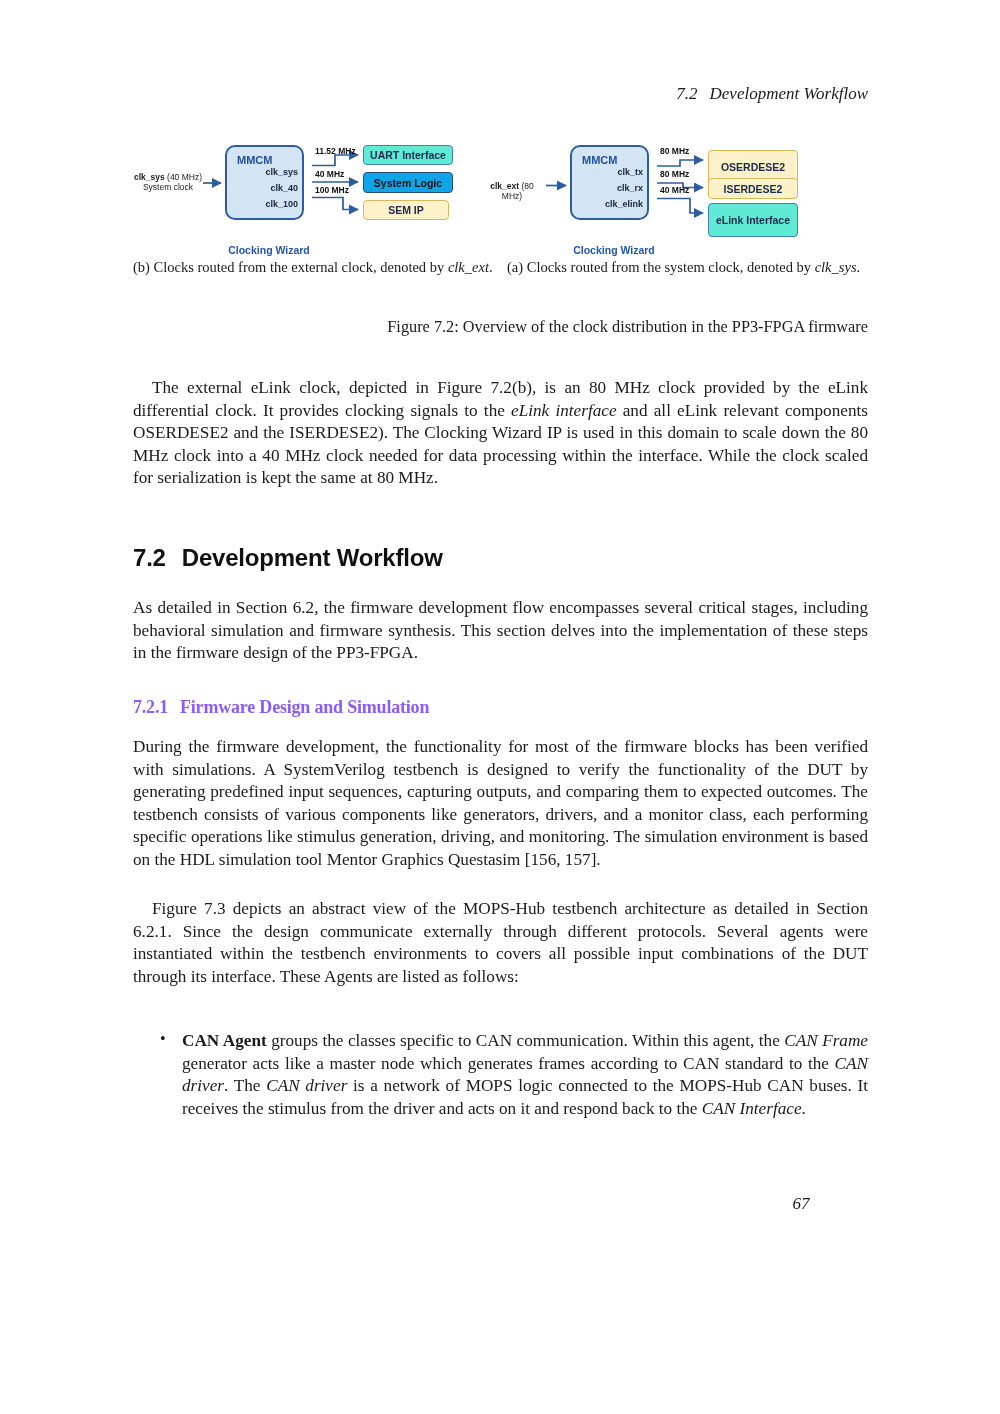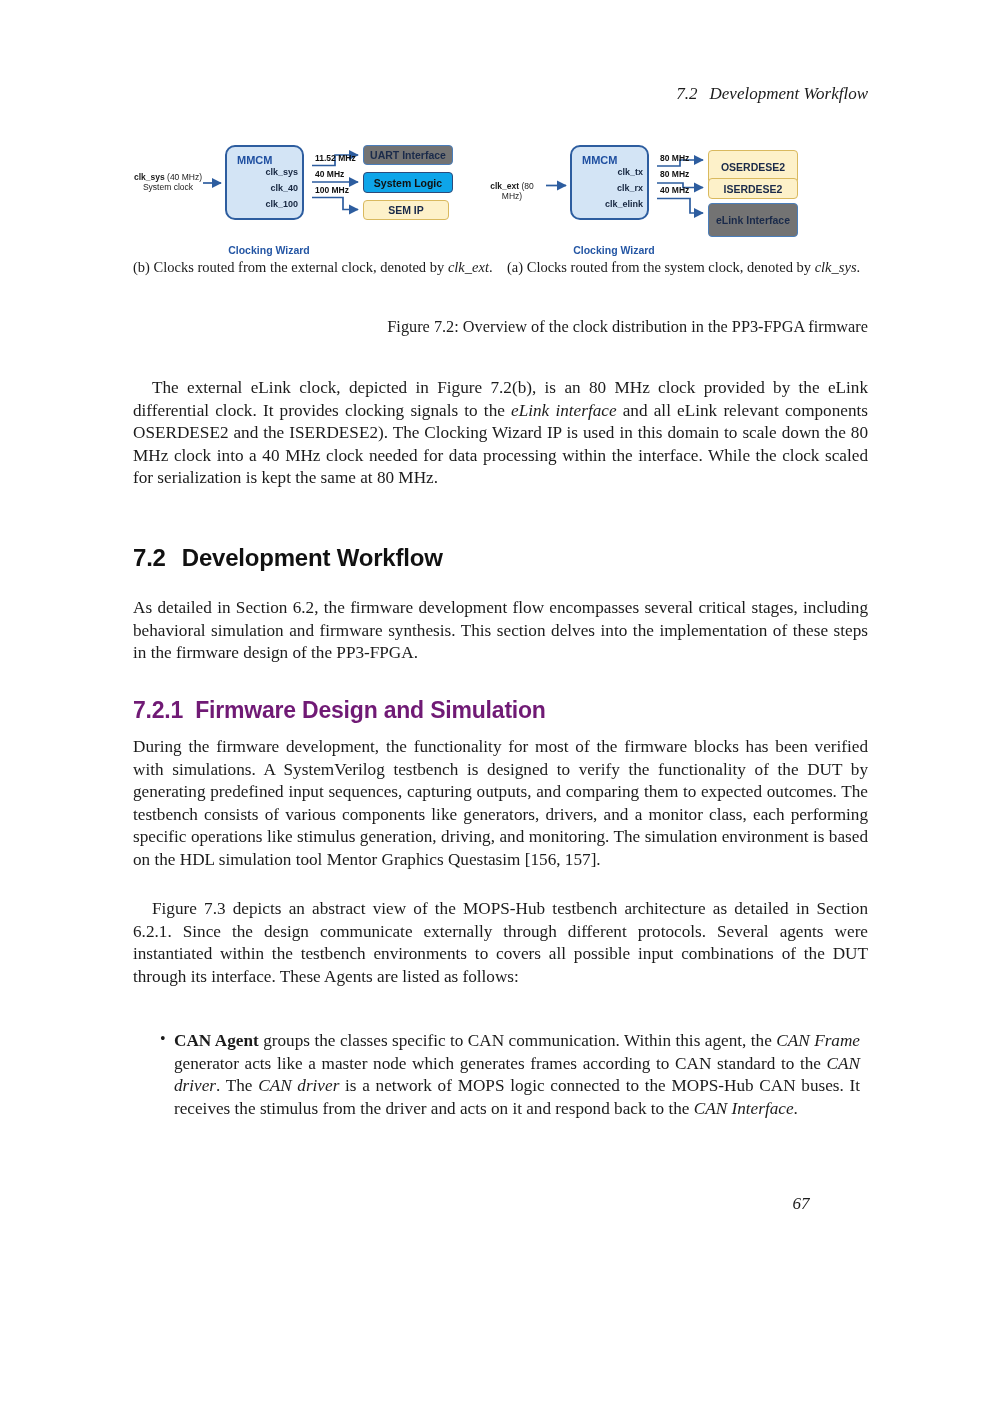--- a/index.html
+++ b/index.html
@@ -18,25 +18,25 @@
   .d-input{position:absolute;font-size:8.5px;line-height:10px;color:#1b1b1b;text-align:center;}
   .diagram-a .d-input{left:0;top:32px;width:70px;}
   .diagram-b .d-input{left:2px;top:41px;width:64px;}
   .d-input b{font-weight:bold;}
   .mmcm{position:absolute;left:92px;top:5px;width:79px;height:75px;background:#d3e4f5;
         border:2px solid #2d5d9f;border-radius:10px;box-sizing:border-box;}
   .mmcm-title{position:absolute;left:10px;top:7px;font-weight:bold;font-size:11px;color:#1f4fa0;}
   .port{position:absolute;right:4px;font-weight:bold;font-size:9px;color:#15253f;white-space:nowrap;}
   .port.p0{top:20px;} .port.p1{top:36px;} .port.p2{top:52px;}
   .freq{position:absolute;left:182px;font-weight:bold;font-size:8.5px;color:#101010;white-space:nowrap;}
-  .freq.f0{top:13px;} .freq.f1{top:29px;} .freq.f2{top:45px;}
+  .freq.f0{top:6px;} .freq.f1{top:29px;} .freq.f2{top:45px;}
   .tbox{position:absolute;left:230px;width:90px;height:34px;border:1.5px solid;border-radius:4px;
         box-sizing:border-box;display:flex;align-items:center;justify-content:center;
         font-weight:bold;font-size:10.5px;color:#1a2a4a;white-space:nowrap;}
-  .tbox[data-style="blue"]{background:#737373;border-color:#4a7ebb;}
+  .tbox[data-style="blue"]{background:#5eead4;border-color:#4a7ebb;}
   .tbox[data-style="gray"]{background:#0ea5e9;border-color:#2d4a7a;color:#111111;}
   .tbox[data-style="yellow"]{background:#fdf1c9;border-color:#d9b95e;}
   .diagram-a .t0{top:5px;height:20px;}
   .diagram-a .t1{top:32px;height:21px;}
   .diagram-a .t2{top:60px;height:20px;width:86px;}
   .diagram-b .t0{top:10px;}
   .diagram-b .t1{top:38px;height:21px;}
   .diagram-b .t2{top:63px;}
   .wizard-label{position:absolute;left:86px;top:104px;width:100px;text-align:center;
                 font-weight:bold;font-size:10.5px;color:#2456a4;}
@@ -53,27 +53,27 @@
         text-align:justify;}
   .indent{text-indent:19px;}
   .para-intro{top:377px;}
   .para-section{top:597px;}
   .para-sub1{top:736px;}
   .para-sub2{top:898px;}
 
   .section-h{position:absolute;left:133px;top:544px;font-family:"Liberation Sans",sans-serif;
              font-weight:bold;font-size:24px;color:#111111;letter-spacing:-0.2px;}
   .section-h .num{margin-right:16px;}
-  .subsection-h{position:absolute;left:133px;top:697px;font-family:Liberation Sans, sans-serif;
-                font-weight:bold;font-size:23px;color:#701a75;letter-spacing:-0.2px;}
+  .subsection-h{position:absolute;left:133px;top:697px;font-family:Liberation Serif, serif;
+                font-weight:bold;font-size:18px;color:#8b5cf6;letter-spacing:-0.2px;}
   .subsection-h .num{margin-right:12px;}
 
   .bullet-item{position:absolute;left:160px;top:1030px;width:708px;}
   .bullet-marker{position:absolute;left:0;top:0;font-size:16px;}
-  .bullet-text{margin-left:14px;width:686px;font-size:17.2px;line-height:22.6px;text-align:justify;}
+  .bullet-text{margin-left:22px;width:686px;font-size:17.2px;line-height:22.6px;text-align:justify;}
 
   .page-num{position:absolute;top:1194px;left:781px;width:40px;text-align:center;
             font-style:italic;font-size:17px;}
 </style>
 </head>
 <body>
 
 <div class="page">
 
   <div class="running-header">

